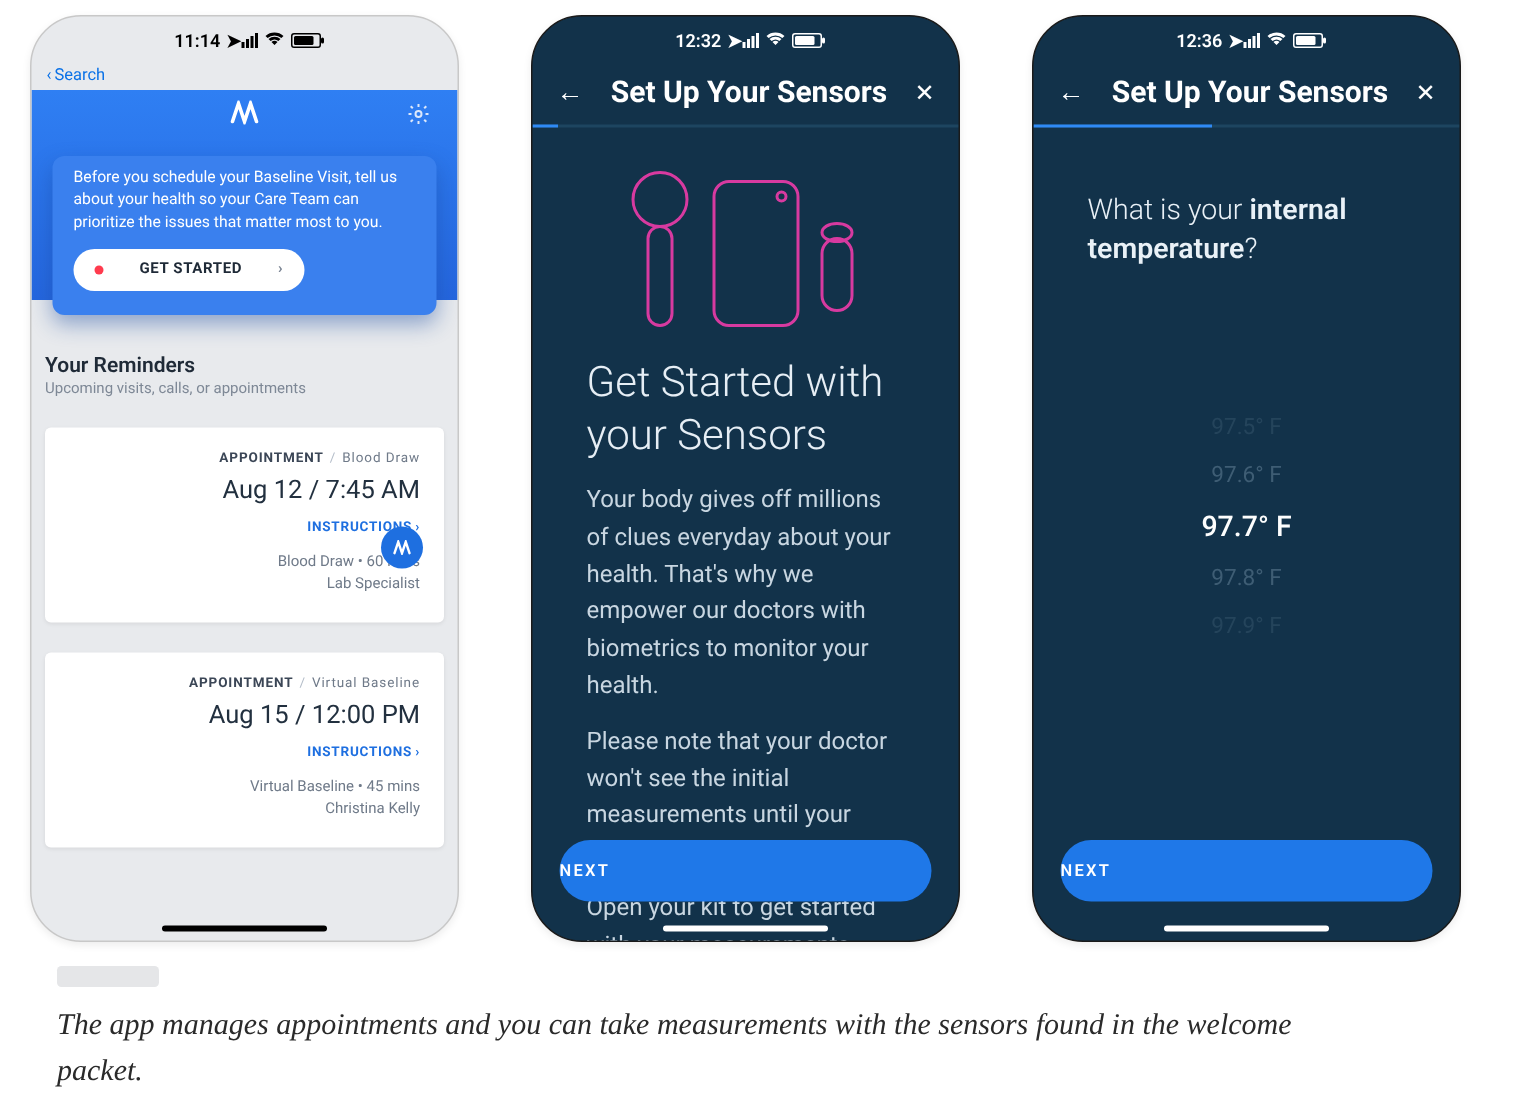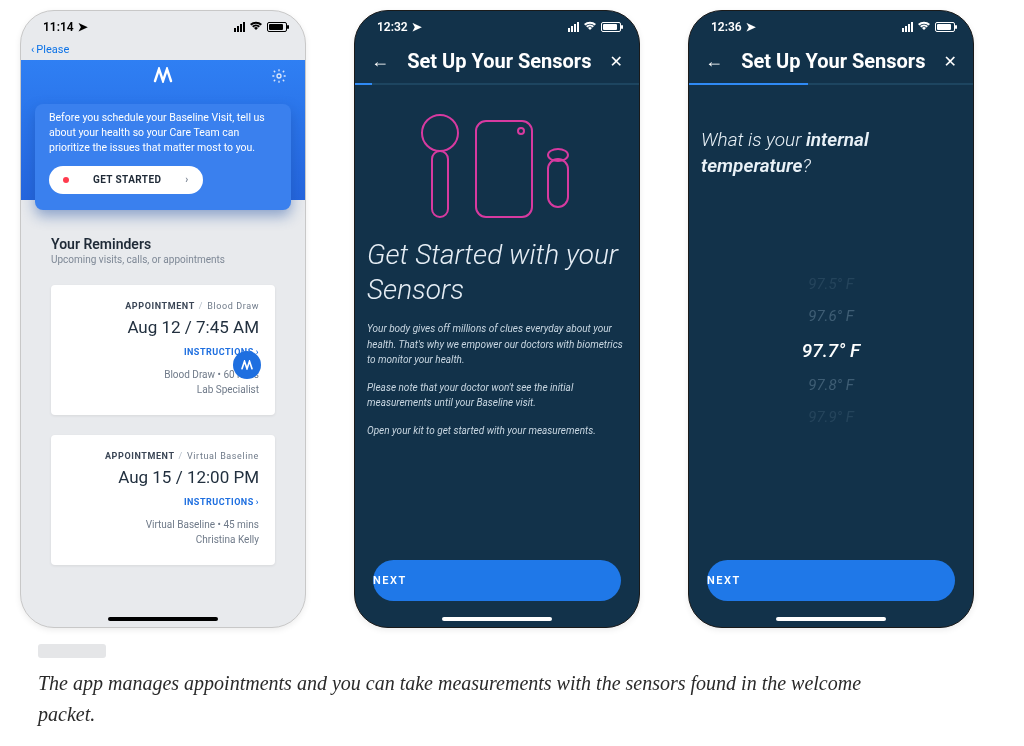--- a/index.html
+++ b/index.html
@@ -36,21 +36,21 @@
     border-radius: 3px;
     background: #000;
   }
   .phone.dark .home-indicator { background: #fff; }
 
   
   .status-bar {
     height: 32px;
     display: flex;
     align-items: center;
-    justify-content: space-between;
+    justify-content: center;
     padding: 0 18px 0 22px;
     font-size: 12px;
     font-weight: 600;
   }
   .status-bar .left { display:flex; align-items:center; gap:4px;}
   .status-bar .right { display:flex; align-items:center; gap:4px; }
   .phone.dark .status-bar { color:#fff; }
   .battery {
     width:20px;height:10px;border:1px solid currentColor;border-radius:2px;position:relative;
   }
@@ -87,21 +87,21 @@
   }
   .s1-getstarted {
     background:#fff; color:#1f2a37;
     display:inline-flex; align-items:center; gap:24px;
     padding: 7px 14px; border-radius: 18px;
     font-size:10px; font-weight:700; letter-spacing:0.4px;
     margin-top:10px;
   }
   .dot-red{width:6px;height:6px;border-radius:50%;background:#ff3b4e;}
   .chev{font-size:10px;color:#7b8594;}
-  .s1-body { padding: 36px 30px 20px; }
+  .s1-body { padding: 36px 9px 20px; }
   .s1-sec-title{font-size:14px;font-weight:600;color:#1f2a37;}
   .s1-sec-sub{font-size:10px;color:#7e8896;margin-top:2px;}
   .appt-card{
     background:#fff;border-radius:4px;padding:16px 16px 18px;margin-top:20px;
     box-shadow:0 1px 3px rgba(0,0,0,0.08);
     position:relative;
     text-align:right;
   }
   .appt-tag{font-size:9px;letter-spacing:0.6px;color:#6f7a89;}
   .appt-tag b{color:#3b4656;font-weight:700;}
@@ -118,24 +118,24 @@
   
   .dark-nav {
     display:flex;align-items:center;justify-content:space-between;
     padding: 6px 16px 10px; color:#fff;
   }
   .dark-nav .title{font-size:20px;font-weight:700;}
   .dark-nav .back{font-size:18px;}
   .dark-nav .close{font-size:16px;}
   .progress-track{height:2px;background:#1d4560;margin:0 0 0 0;position:relative;}
   .progress-fill{height:100%;background:#2f8af5;position:absolute;left:0;top:0;}
-  .dark-body{padding: 10px 12px 0;color:#e6eef5;font-style:italic;}
+  .dark-body{padding: 10px 36px 0;color:#e6eef5;}
   .sensor-illus{height:120px;margin:12px auto 10px;display:flex;justify-content:center;}
   .s2-title{font-size:28px;font-weight:300;line-height:1.25;margin-top:8px;}
-  .s2-copy{font-size:10px;line-height:1.55;color:#c8d6e1;margin-top:14px;}
+  .s2-copy{font-size:16px;line-height:1.55;color:#c8d6e1;margin-top:14px;}
   .s2-copy p{margin-bottom:12px;}
   .next-btn{
     position:absolute;bottom:26px;left:18px;right:18px;
     background:#1f78e8;color:#fff;
     padding:14px 0;border-radius:26px;font-size:11px;letter-spacing:1.5px;font-weight:600;
   }
 
   
   .s3-q{font-size:19px;font-weight:300;color:#e9f1f7;margin-top:32px;line-height:1.35;}
   .s3-q b{font-weight:600;}
@@ -185,21 +185,21 @@
               <path d="M7 9 L5 7 A3 3 0 0 1 9 7 Z M3 5 A6 6 0 0 1 11 5 L9.6 6.4 A4 4 0 0 0 4.4 6.4 Z M1 3 A9 9 0 0 1 13 3 L11.6 4.4 A7 7 0 0 0 2.4 4.4 Z" fill="currentColor"></path>
             </svg>
         </span>
         <span class="battery">
             <span class="fill"></span>
           </span>
       </div>
     </div>
     <div class="back-search">
       <span>‹</span>
-      <span>Please</span>
+      <span>Search</span>
     </div>
 
     <div class="s1-header">
       <div class="s1-logo-row">
         <span>
           <svg width="22" height="16" viewBox="0 0 22 16">
               <path d="M3 14 L7 2 L11 14 L15 2 L19 14" stroke="#fff" stroke-width="2.4" fill="none" stroke-linecap="round"></path>
             </svg>
         </span>
         <span class="s1-gear">

